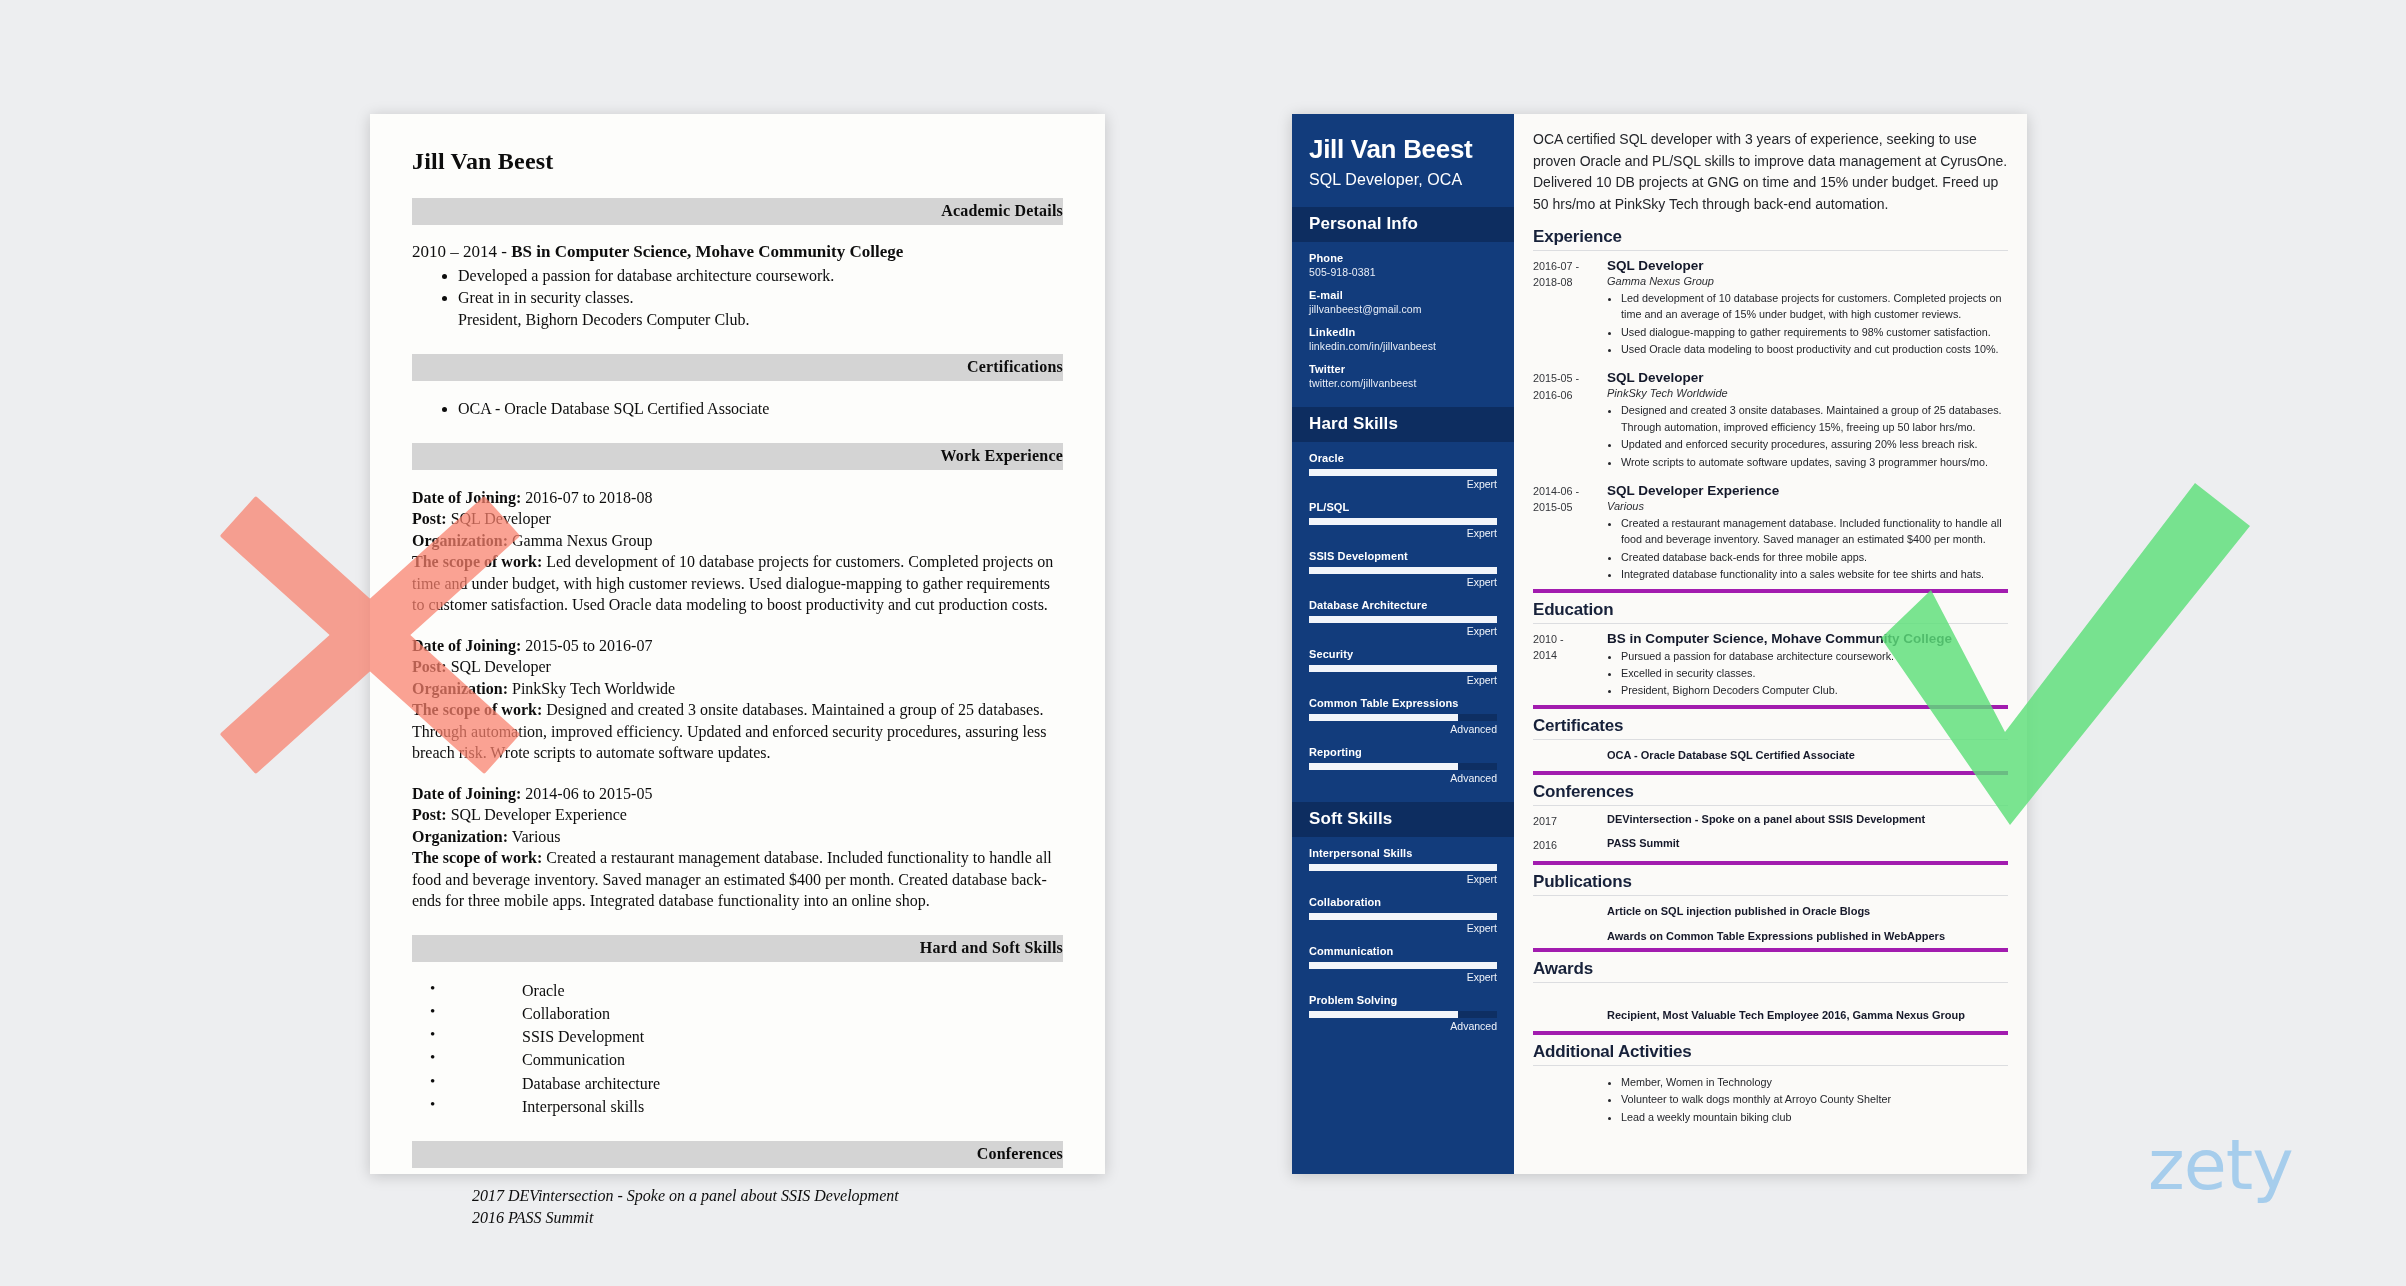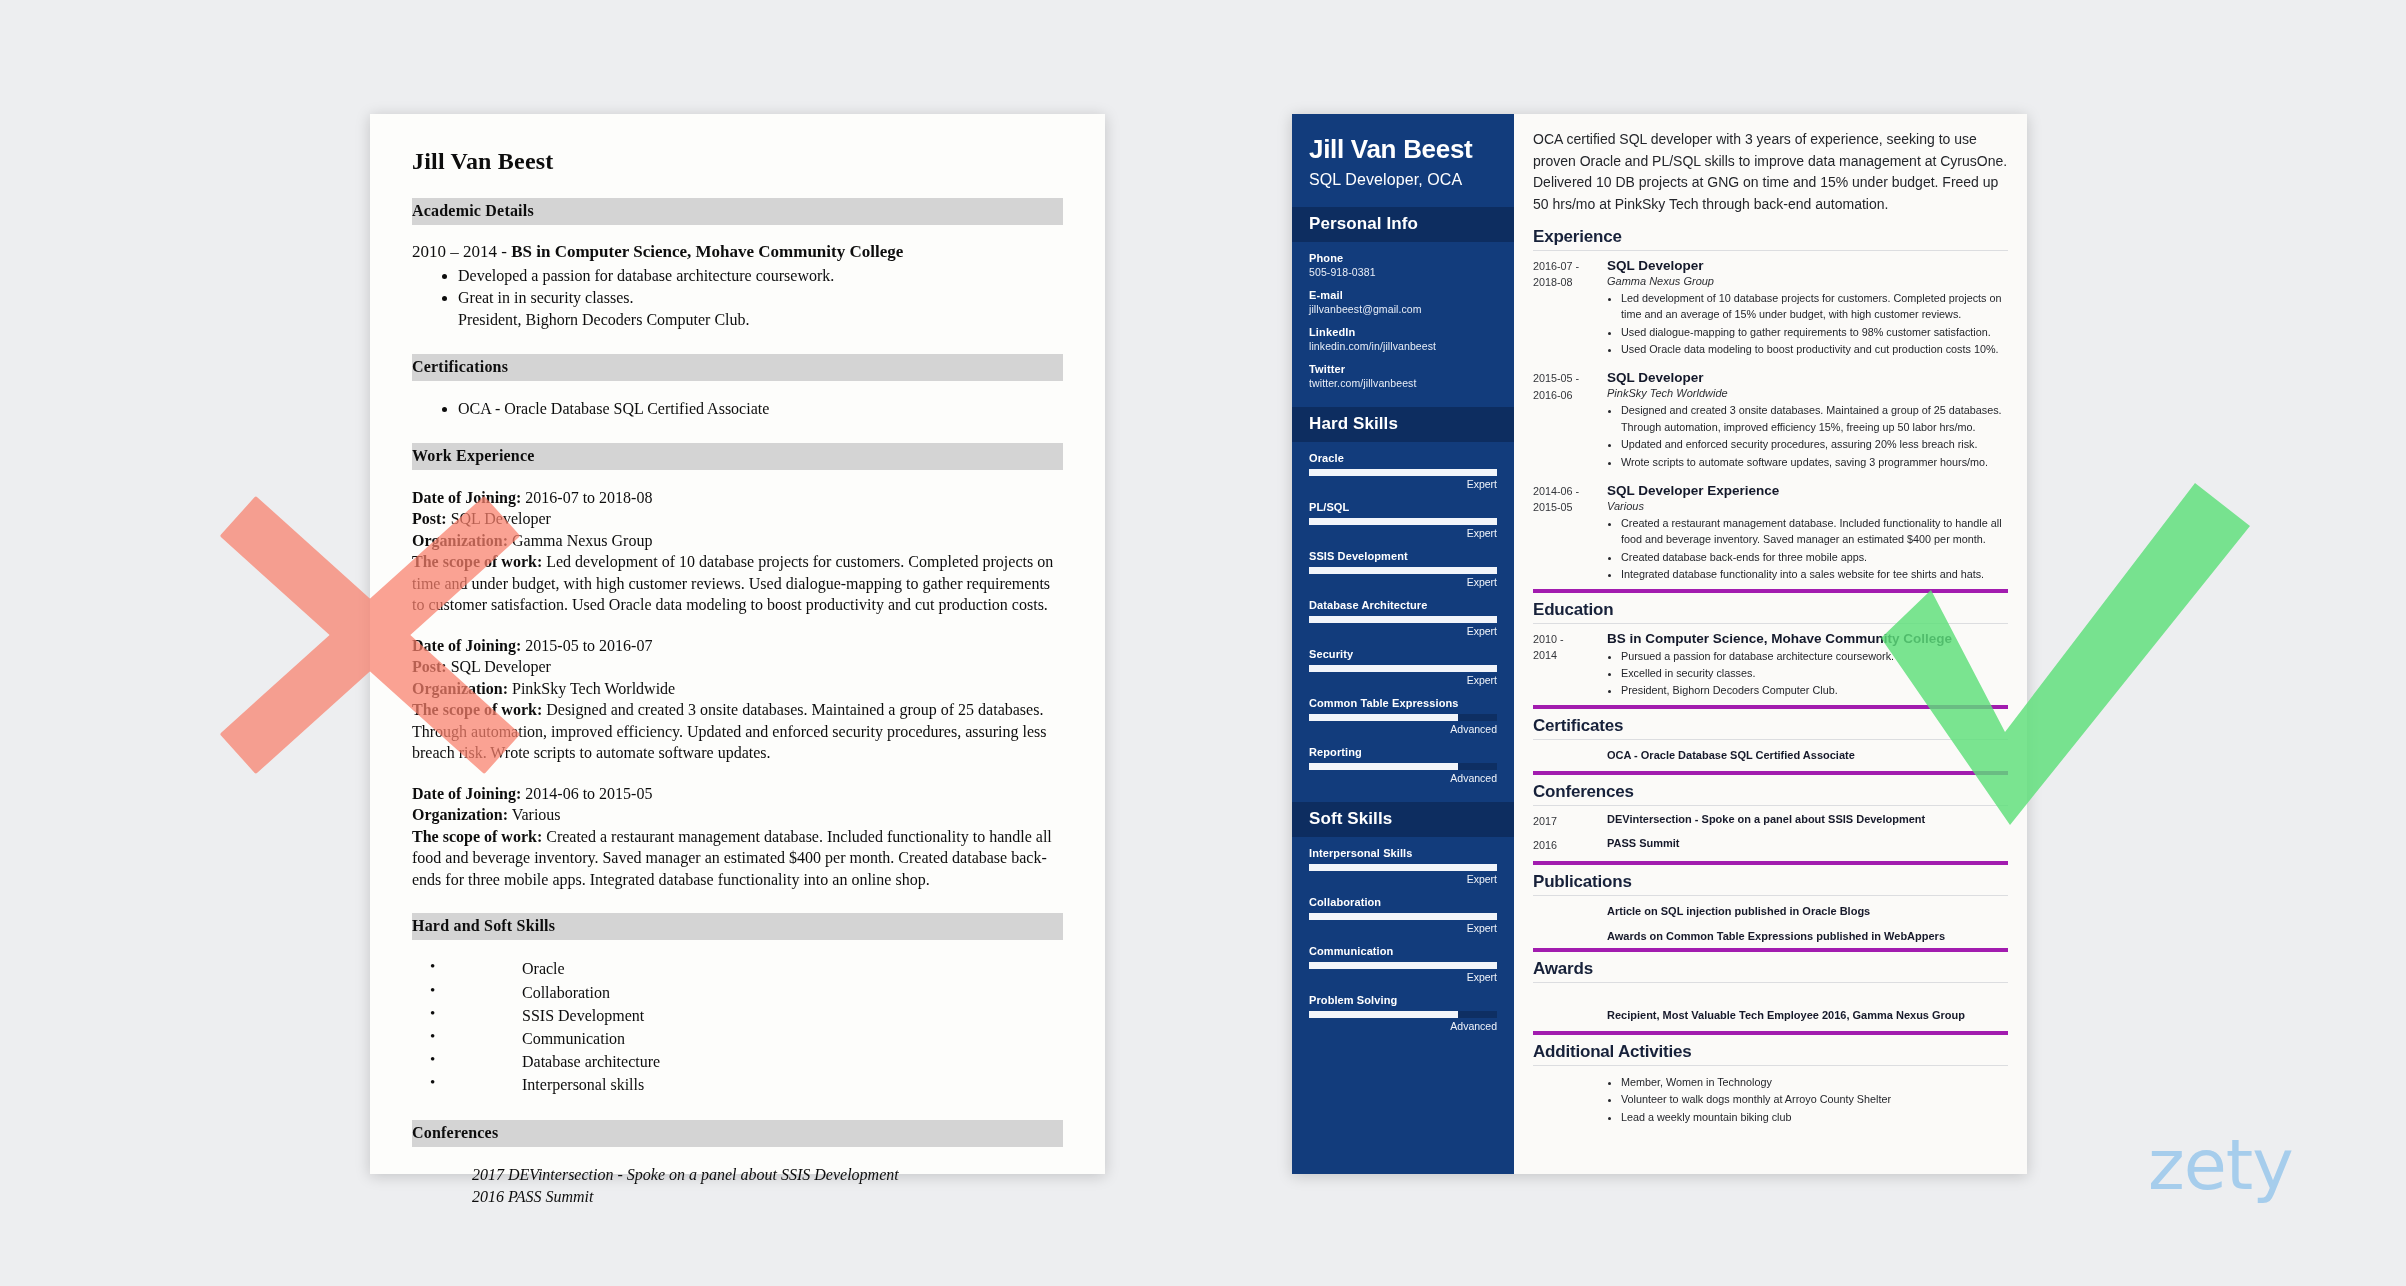--- a/index.html
+++ b/index.html
@@ -21,21 +21,21 @@
     padding:34px 42px 0 42px;
     box-sizing:border-box;
   }
   .bad-name{font-size:24px;font-weight:bold;letter-spacing:.2px;margin:0 0 7px 0;}
   .bad-contactrow{display:flex;justify-content:space-between;align-items:flex-start;}
   .bad-contact{font-size:17px;line-height:1.33;}
   .bad-addr{font-size:16px;padding-top:19px;white-space:nowrap;}
   .bad-addr b{font-weight:bold;}
   .bad-addr sup{font-size:10px;vertical-align:super;}
   .bar{
-    background:#d4d4d4;text-align:left;font-weight:bold;font-size:16px;
+    background:#d4d4d4;text-align:right;font-weight:bold;font-size:16px;
     padding:4px 0 5px 0;margin:23px 0 17px 0;letter-spacing:.2px;
   }
   .bad-edu-head{font-size:17px;margin:0 0 3px 0;}
   .bad-edu-head b{font-weight:bold;}
   ul.bad-ul{margin:0 0 0 0;padding-left:46px;list-style:disc;}
   ul.bad-ul li{font-size:16px;line-height:1.37;}
   .bad-sub{font-size:16px;padding-left:46px;line-height:1.37;}
   .job{margin-bottom:19px;font-size:16px;line-height:1.345;}
   .job .lbl{font-weight:bold;}
   .job p{margin:0;}
@@ -142,20 +142,21 @@
 
     <div class="job">
       <p><span class="lbl">Date of Joining:</span><span> 2015-05 to 2016-07</span></p>
       <p><span class="lbl">Post:</span><span> SQL Developer</span></p>
       <p><span class="lbl">Organization:</span><span> PinkSky Tech Worldwide</span></p>
       <p><span class="lbl">The scope of work:</span><span> Designed and created 3 onsite databases. Maintained a group of 25 databases. Through automation, improved efficiency. Updated and enforced security procedures, assuring less breach risk. Wrote scripts to automate software updates.</span></p>
     </div>
 
     <div class="job">
       <p><span class="lbl">Date of Joining:</span><span> 2014-06 to 2015-05</span></p>
+      <p><span class="lbl">Post:</span><span> SQL Developer Experience</span></p>
       <p><span class="lbl">Organization:</span><span> Various</span></p>
       <p><span class="lbl">The scope of work:</span><span> Created a restaurant management database. Included functionality to handle all food and beverage inventory. Saved manager an estimated $400 per month. Created database back-ends for three mobile apps. Integrated database functionality into an online shop.</span></p>
     </div>
 
     <div class="bar">Hard and Soft Skills</div>
     <ul class="skill-ul">
       <li>Oracle</li>
       <li>Collaboration</li>
       <li>SSIS Development</li>
       <li>Communication</li>

